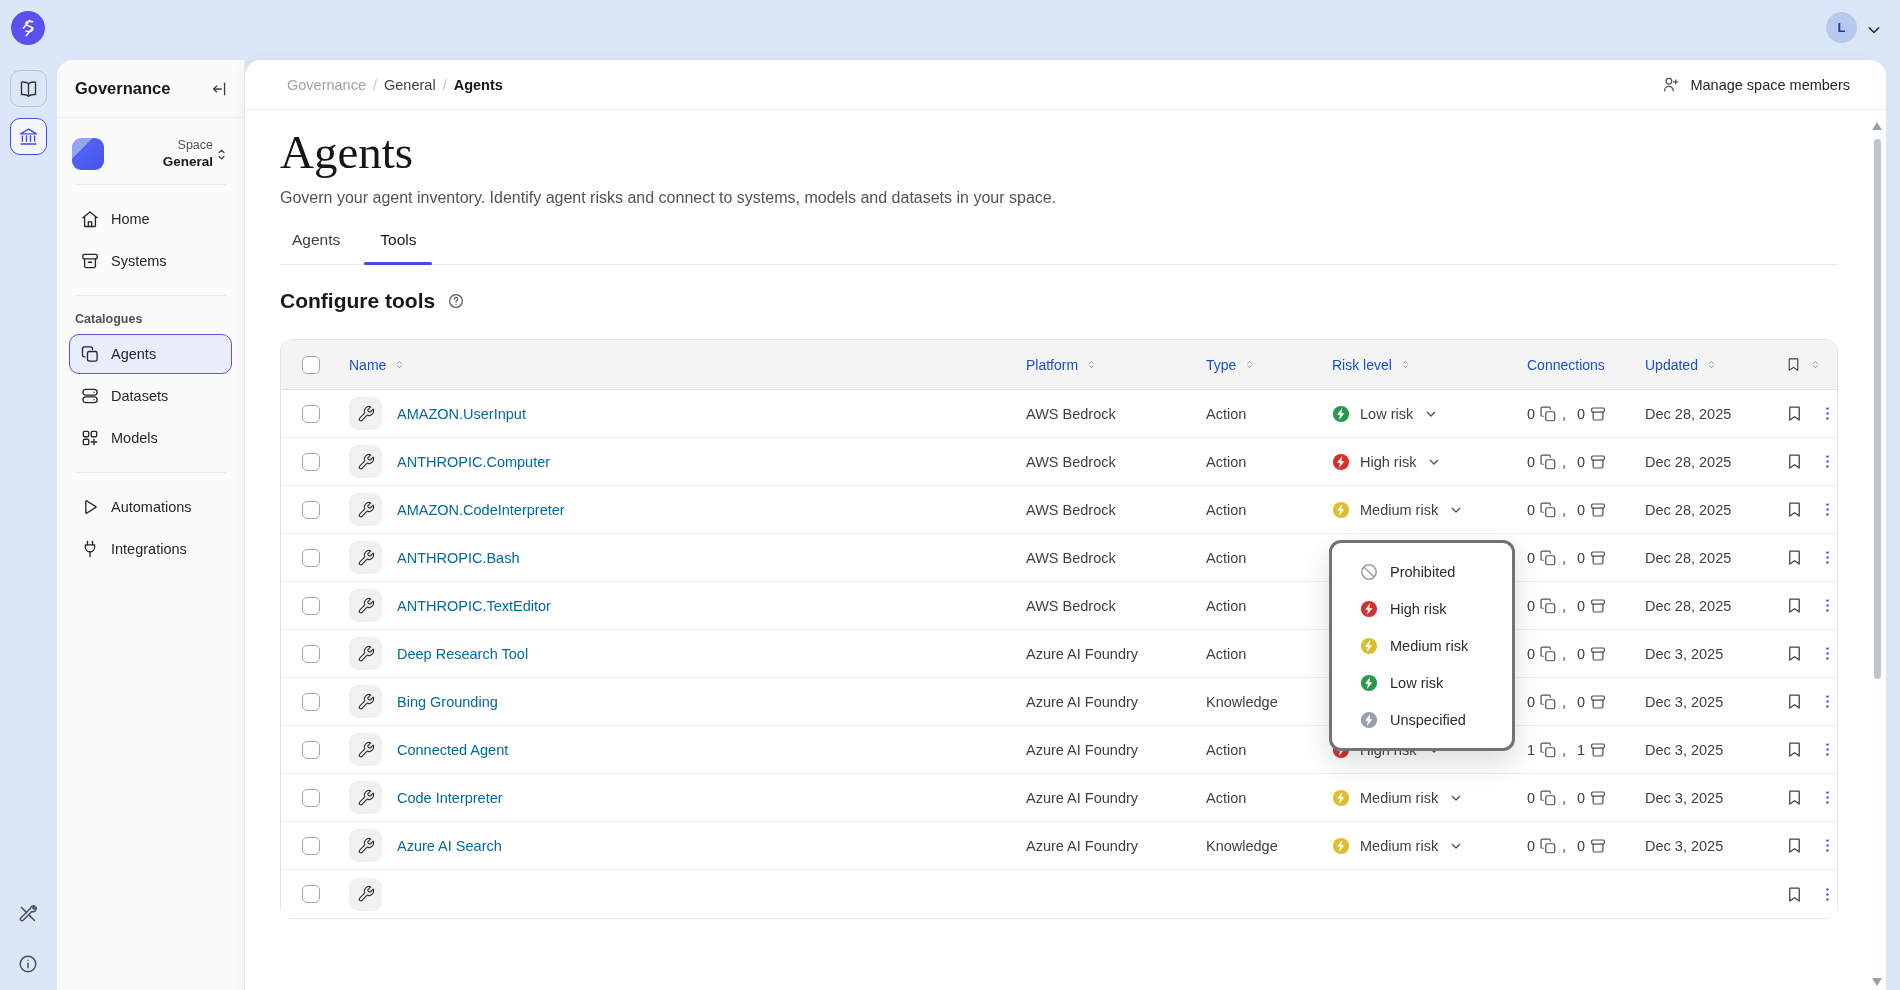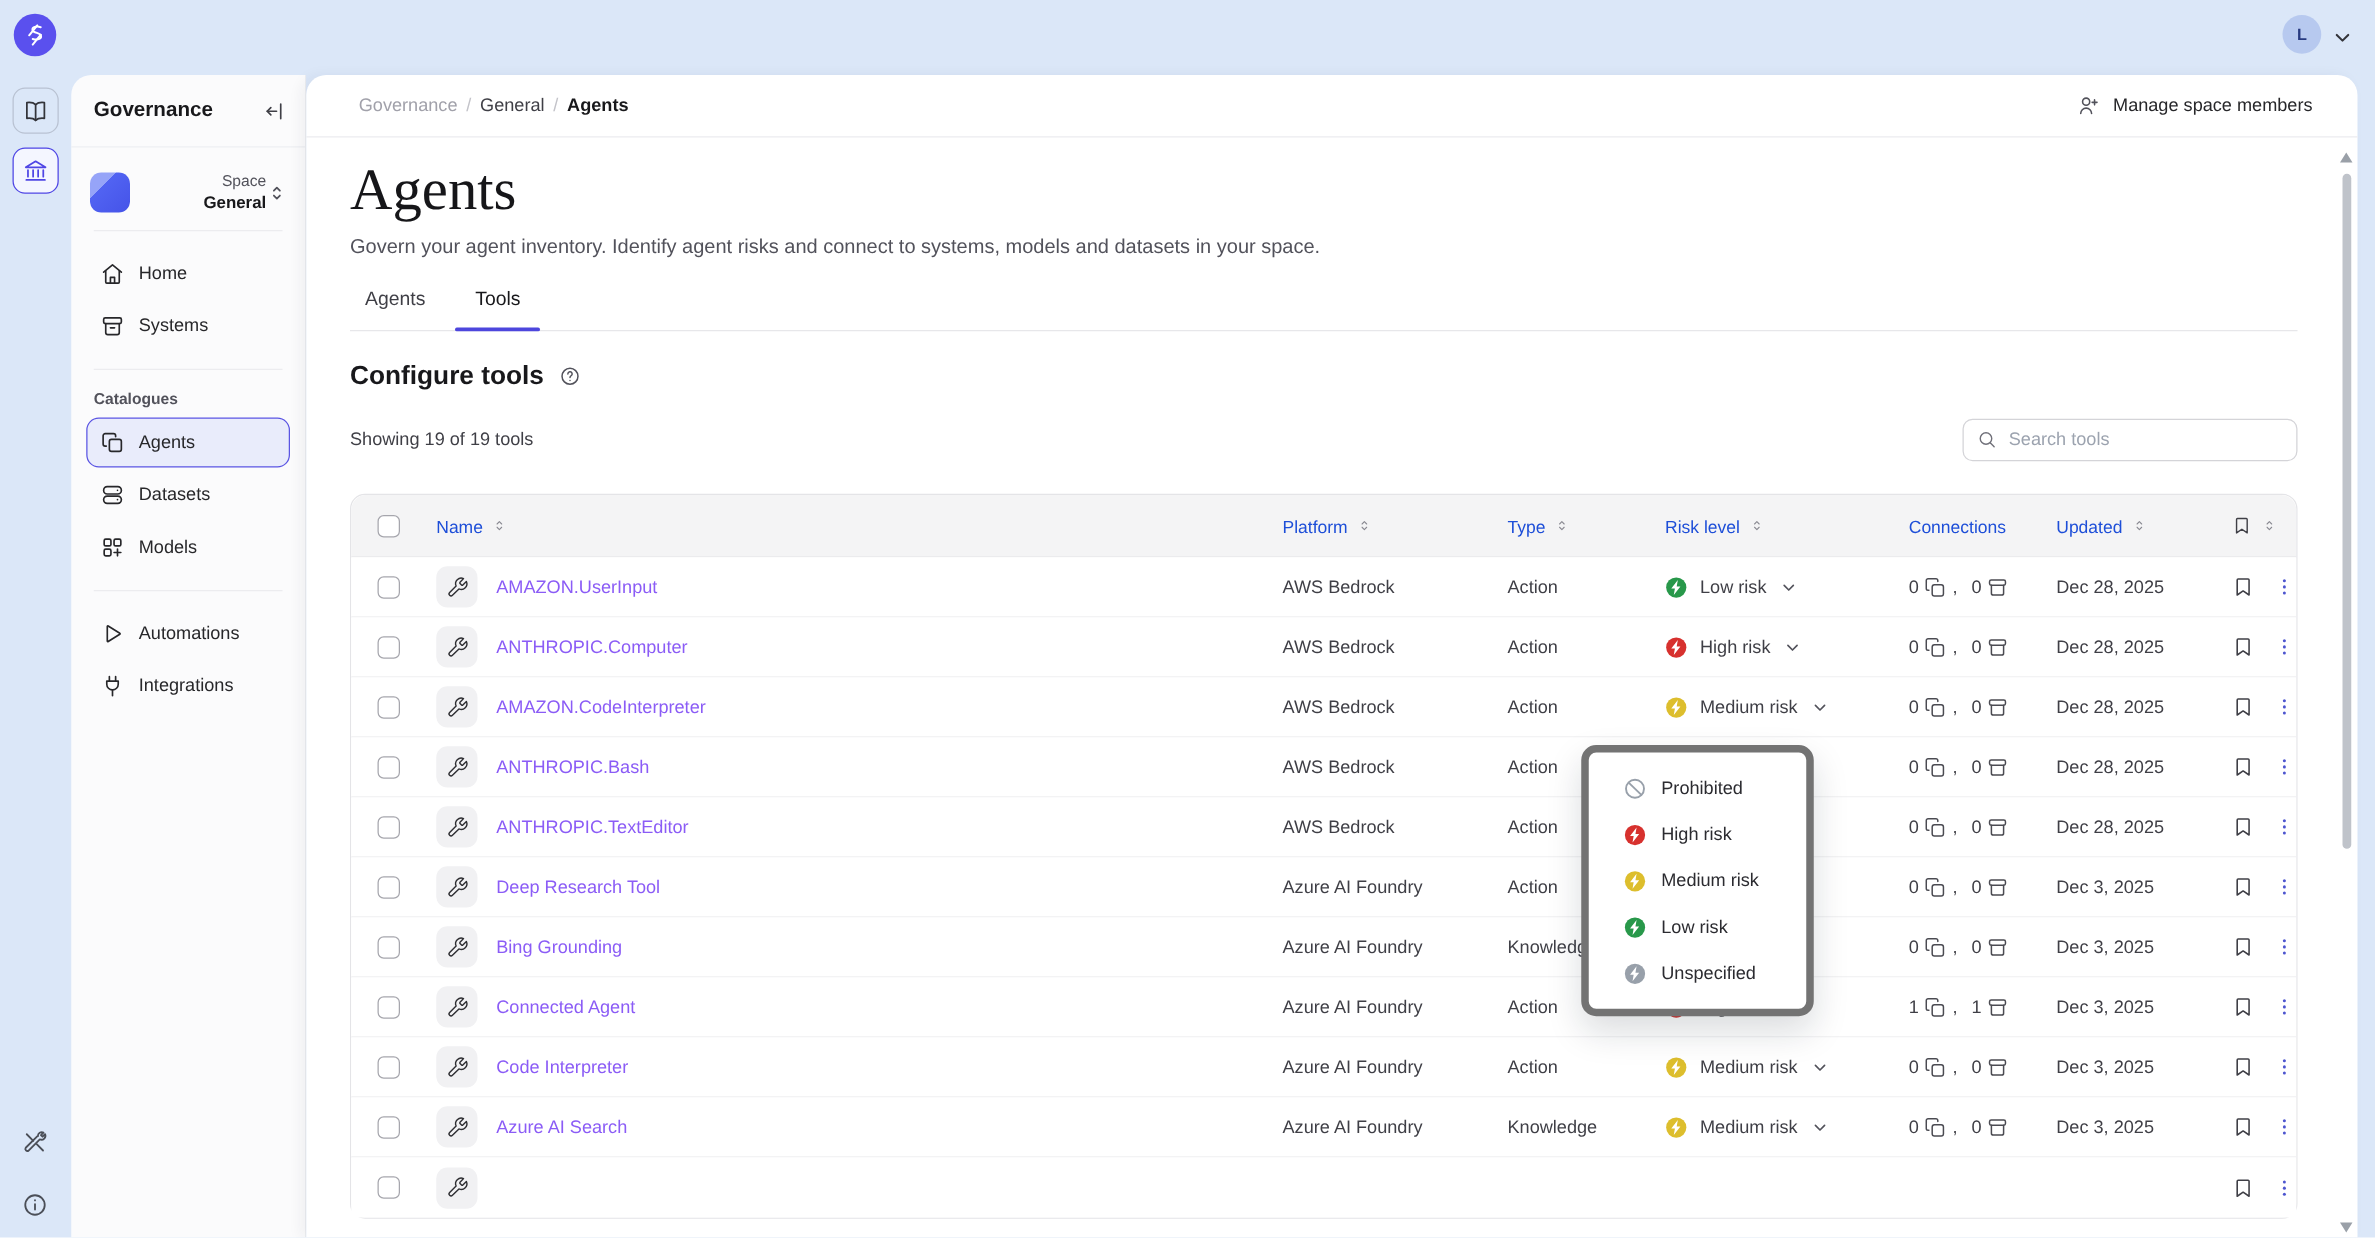--- a/index.html
+++ b/index.html
@@ -103,36 +103,36 @@
   .sort-ic { width:13px; height:13px; color:#8a8a92; }
   .trow { height:48px; border-bottom:1px solid #efeff1; background:#fff; }
   .trow:last-child { border-bottom:none; }
   .cell { display:flex; align-items:center; font-size:14.5px; color:#3f3f46; }
   .c-check { padding-left:21px; }
   .checkbox { width:18px; height:18px; border:1.5px solid #a6a6ad; border-radius:5px; background:#fff; cursor:pointer; }
   .c-name { gap:15px; padding-left:10px; }
   .toolbox { width:33px; height:33px; background:#f1f1f3; border-radius:9px;
              display:flex; align-items:center; justify-content:center; color:#2f2f33; }
   .toolbox svg { width:18px; height:18px; }
-  .tname { color:#8b5cf6; cursor:pointer; }
+  .tname { color:#0369a1; cursor:pointer; }
   .c-platform { padding-left:10px; }
   .risk-btn { display:flex; align-items:center; gap:10px; background:none; border:none;
               font-family:inherit; font-size:14.5px; color:#3f3f46; cursor:pointer; padding:0; }
   .risk-ic { display:flex; }
   .risk-chev { width:16px; height:16px; color:#52525b; }
   .c-conn { gap:4px; color:#3f3f46; }
   .conn-ic { width:18px; height:18px; color:#4b4b52; }
   .conn-comma { margin:0 7px 0 1px; }
   .book-ic { width:19px; height:19px; color:#3f3f46; cursor:pointer; }
   .kebab-ic { width:17px; height:17px; color:#4d55cf; cursor:pointer; }
   .c-kebab { justify-content:center; }
 
   
-  .risk-dropdown { position:absolute; left:984px; top:200px; width:186px; background:#fff;
-      border:6px solid #737373; border-radius:12px; padding:10px 0;
+  .risk-dropdown { position:absolute; left:1048px; top:200px; width:186px; background:#fff;
+      border:3px solid #737373; border-radius:12px; padding:10px 0;
       box-shadow:0 12px 28px rgba(16,24,40,.15); z-index:10;text-align:right; }
   .dd-item { display:flex; align-items:center; gap:12px; height:37px; padding-left:28px;
              font-size:14.5px; color:#2b2b30; cursor:pointer; }
   .dd-ic { display:flex; }
 
   
   .scrollbar { position:absolute; left:1871px; top:118px; width:13px; height:872px; }
   .sb-up { position:absolute; top:4px; left:1px; width:0; height:0;
            border-left:5.5px solid transparent; border-right:5.5px solid transparent;
            border-bottom:8px solid #9aa0a8; }
@@ -331,32 +331,20 @@
       <span class="section-title">Configure tools</span>
       <span class="help-ic">
         <svg viewBox="0 0 24 24" class="ic">
             <circle cx="12" cy="12" r="8.5"></circle>
             <path d="M9.7 9.5a2.3 2.3 0 1 1 3.3 2.1c-.8.4-1 1-1 1.8"></path>
             <path d="M12 16.4v.2"></path>
           </svg>
       </span>
     </div>
 
-    <div class="list-meta">
-      <span class="showing-text">Showing 19 of 19 tools</span>
-      <div class="search-box">
-        <span class="search-ic">
-          <svg viewBox="0 0 24 24" class="ic">
-              <circle cx="11" cy="11" r="6.5"></circle>
-              <path d="m15.8 15.8 4.4 4.4"></path>
-            </svg>
-        </span>
-        <input type="text" placeholder="Search tools" style="">
-      </div>
-    </div>
 
     <div class="table-wrap">
       <div class="thead">
         <div class="cell c-check">
             <span class="checkbox"></span>
           </div>
         <div class="cell" style="padding-left:10px;">
           <span class="th">
             <span>Name</span>
             <span class="sort-ic"><svg viewBox="0 0 24 24" class="ic">

